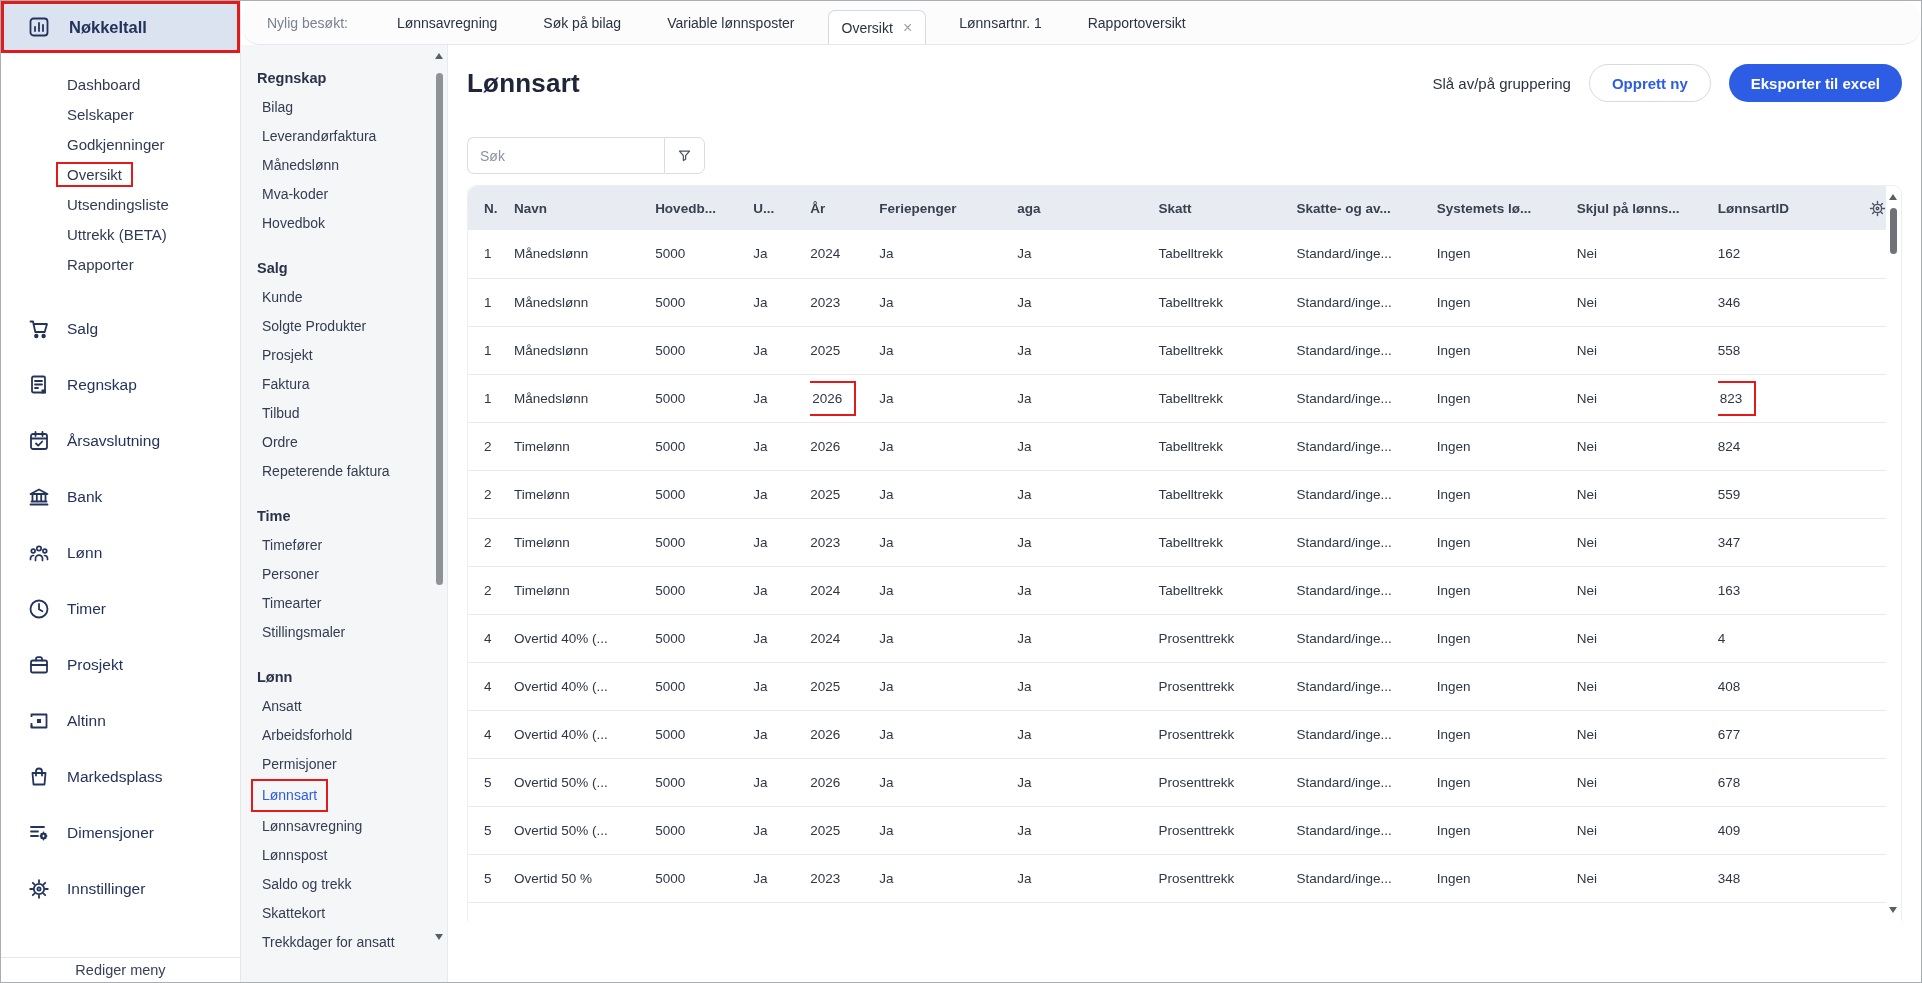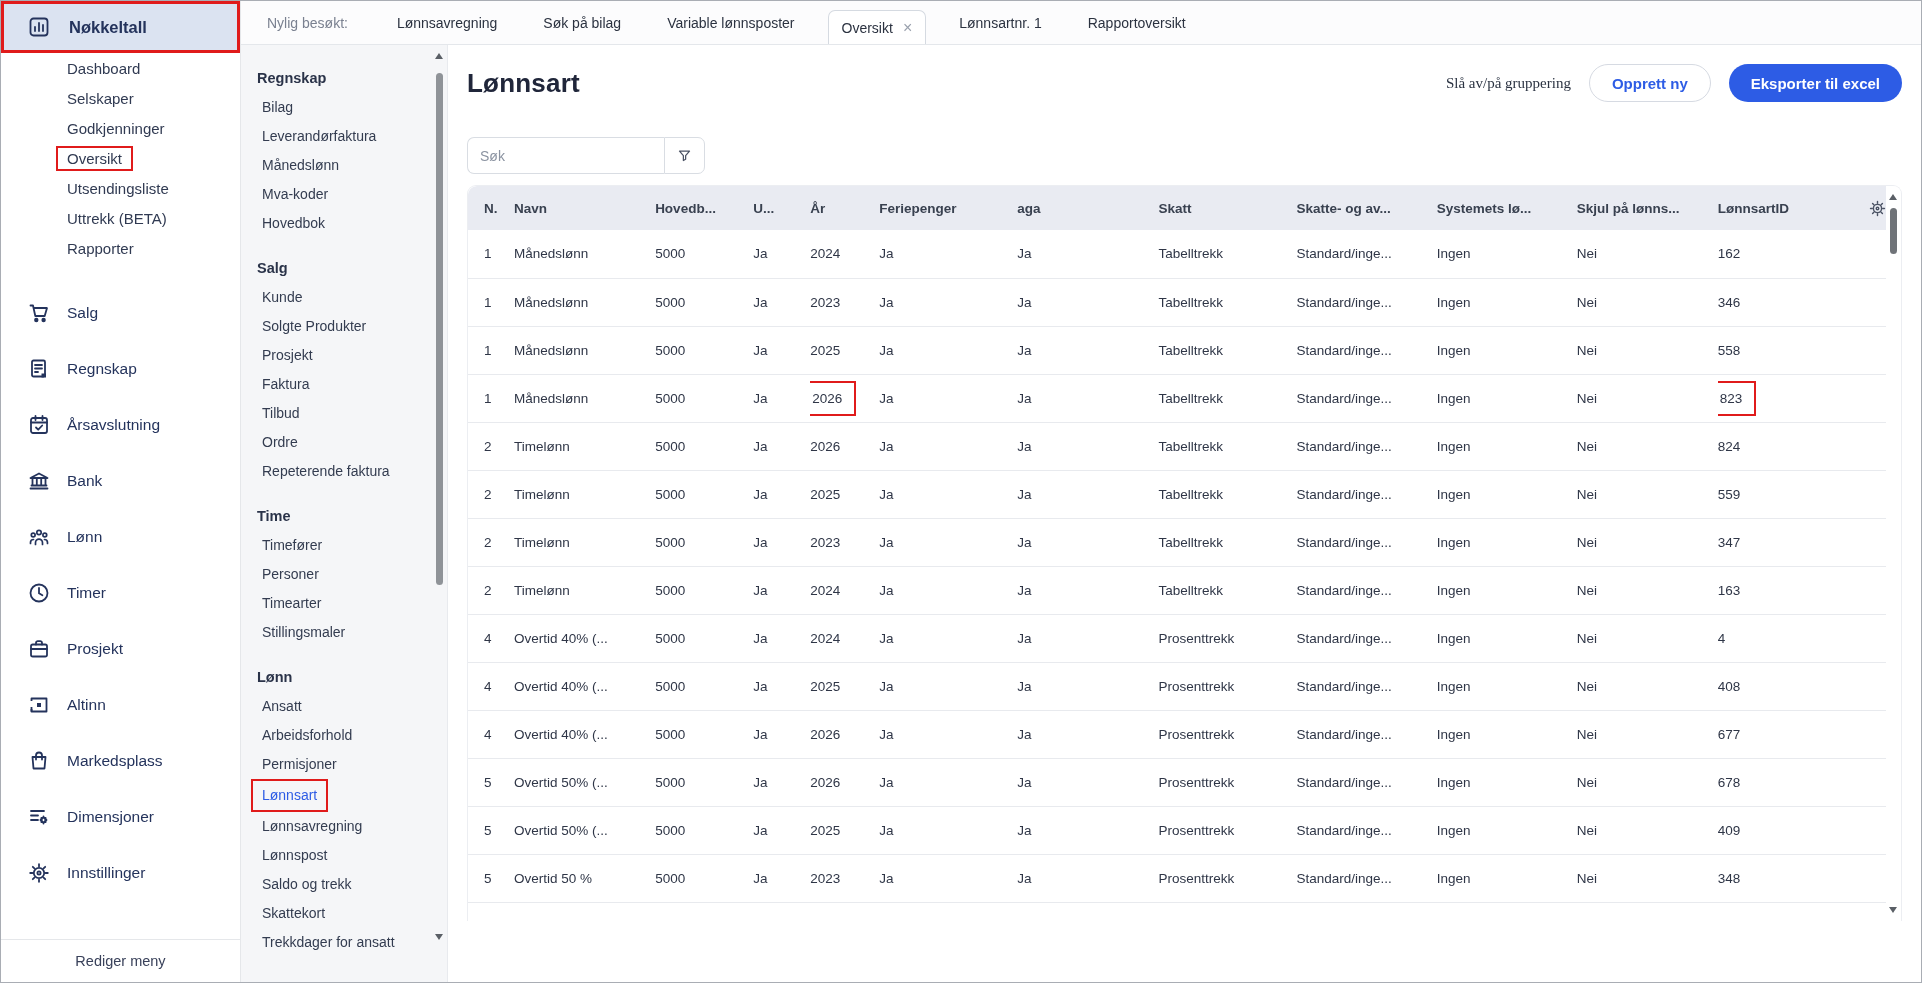--- a/index.html
+++ b/index.html
@@ -4,33 +4,33 @@
 <style>
   * { margin:0; padding:0; box-sizing:border-box; }
   html,body { width:1922px; height:983px; font-family:"Liberation Sans", sans-serif; background:#fff; overflow:hidden; }
   .window { position:relative; width:1922px; height:983px; border:1px solid #a9adb4; background:#fff; display:flex; }
 
   
   .sidebar { position:relative; width:240px; height:100%; background:#fff; border-right:1px solid #e5e7ea; flex:0 0 240px; display:flex; flex-direction:column; }
   .sb-header { position:relative; height:52px; background:#dbe3f1; display:flex; align-items:center; color:#24335c; font-size:16.5px; font-weight:700; }
   .sb-header .sb-hicon { margin-left:26px; margin-right:18px; width:24px; height:24px; color:#24335c; }
   .redbox-abs { position:absolute; inset:0; border:3px solid #e01b1b; pointer-events:none; }
-  .sb-top { }
+  .sb-top { padding-top:16px; }
   .sb-item { height:30px; display:flex; align-items:center; padding-left:66px; font-size:15px; color:#303a52; cursor:pointer; }
   .redbox-inline { display:inline-block; border:2px solid #e01b1b; padding:2px 9px; margin-left:-11px; }
   .sb-modules { margin-top:22px; }
   .sb-mod { height:56px; display:flex; align-items:center; color:#24335c; font-size:15.5px; font-weight:500; cursor:pointer; }
   .sb-mod .micon { width:24px; height:24px; margin-left:26px; margin-right:16px; color:#24335c; flex:0 0 24px; }
-  .sb-footer { margin-top:auto; height:43px; border-top:1px solid #e5e7ea; display:flex; align-items:center; justify-content:center; font-size:14.5px; color:#39415a; cursor:pointer; }
+  .sb-footer { margin-top:auto; height:25px; border-top:1px solid #e5e7ea; display:flex; align-items:center; justify-content:center; font-size:14.5px; color:#39415a; cursor:pointer; }
 
   
   .rightcol { flex:1; display:flex; flex-direction:column; height:100%; min-width:0; }
 
   
-  .topbar { height:44px; background:#fcfcfd; border-bottom:1px solid #e4e7eb; display:flex; align-items:center; flex:0 0 44px; position:relative; }
+  .topbar { height:44px; background:#fcfcfd; border-bottom:1px solid #e4e7eb; display:flex; align-items:center; flex:0 0 44px; position:relative;border-radius:19px; }
   .tb-label { color:#7a8190; font-size:14px; margin-left:26px; margin-right:26px; }
   .tb-item { font-size:14px; color:#2b3240; margin:0 23px; cursor:pointer; white-space:nowrap; }
   .tb-tab { position:relative; align-self:flex-end; height:34px; display:flex; align-items:center; border:1px solid #d5dae1; border-bottom:none; border-radius:7px 7px 0 0; background:#fff; padding:0 13px; margin:0 10px; font-size:14px; color:#2b3240; cursor:pointer; }
   .tb-close { margin-left:10px; color:#9aa1ad; font-size:16px; line-height:1; cursor:pointer; }
 
   .belowbar { flex:1; display:flex; min-height:0; }
 
   
   .submenu { position:relative; width:207px; flex:0 0 207px; background:#f5f6f8; border-right:1px solid #e8eaee; padding:18px 14px 0 16px; overflow:hidden; }
   .sm-section-title { font-size:14.5px; font-weight:700; color:#2a3349; height:30px; display:flex; align-items:center; margin-top:15px; }
@@ -40,21 +40,21 @@
   .sm-scroll { position:absolute; right:1px; top:0; bottom:0; width:13px; }
   .scroll-thumb { position:absolute; left:3px; width:7px; border-radius:4px; background:#8f9398; }
   .tri-up { width:0; height:0; border-left:4.5px solid transparent; border-right:4.5px solid transparent; border-bottom:6px solid #5a5f66; position:absolute; left:2px; }
   .tri-down { width:0; height:0; border-left:4.5px solid transparent; border-right:4.5px solid transparent; border-top:6px solid #5a5f66; position:absolute; left:2px; }
 
   
   .content { flex:1; background:#fff; padding:0 19px; display:flex; flex-direction:column; min-width:0; }
   .content-head { height:76px; display:flex; align-items:center; }
   .page-title { font-size:26px; font-weight:700; color:#20263a; letter-spacing:.2px; }
   .head-actions { margin-left:auto; display:flex; align-items:center; gap:18px; }
-  .toggle-group { font-size:15px; font-weight:500; color:#2b3342; cursor:pointer;font-family:Liberation Serif, serif; }
+  .toggle-group { font-size:15px; font-weight:500; color:#2b3342; cursor:pointer; }
   .btn { height:38px; border-radius:19px; font-size:15px; font-weight:600; padding:0 22px; cursor:pointer; font-family:"Liberation Sans", sans-serif; }
   .btn-outline { background:#fff; color:#2d5ce5; border:1px solid #d6dae2; }
   .btn-primary { background:#2d5ce5; color:#fff; border:none; }
 
   .search-row { margin-top:16px; display:flex; height:37px; }
   .search-input { width:197px; height:37px; border:1px solid #d9dde3; border-right:none; border-radius:7px 0 0 7px; padding:0 12px; font-size:14px; color:#333; outline:none; background:#fff; font-family:"Liberation Sans", sans-serif; }
   .search-input::placeholder { color:#8b93a1; }
   .filter-btn { width:41px; height:37px; border:1px solid #d9dde3; border-radius:0 7px 7px 0; background:#fff; display:flex; align-items:center; justify-content:center; color:#4a5264; cursor:pointer; }
 
   .table-wrap { position:relative; margin-top:11px; height:736px; overflow:hidden; border-radius:9px 9px 0 0; border:1px solid #eceef2; border-bottom:none; }

